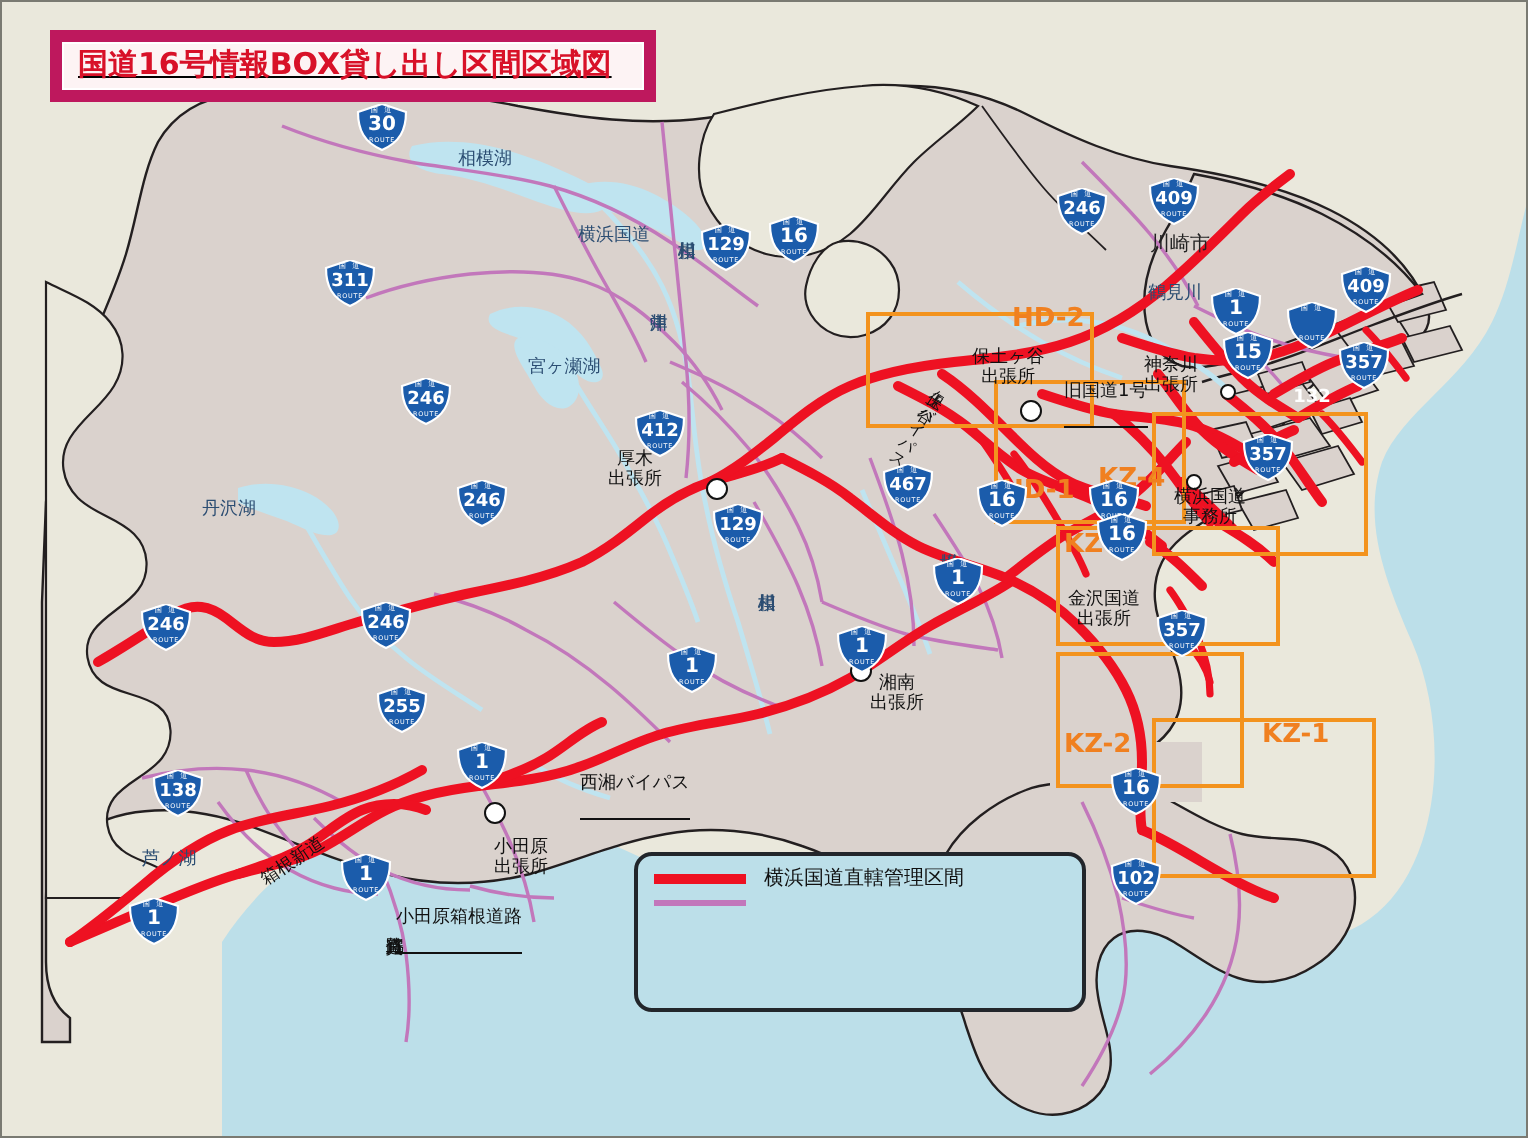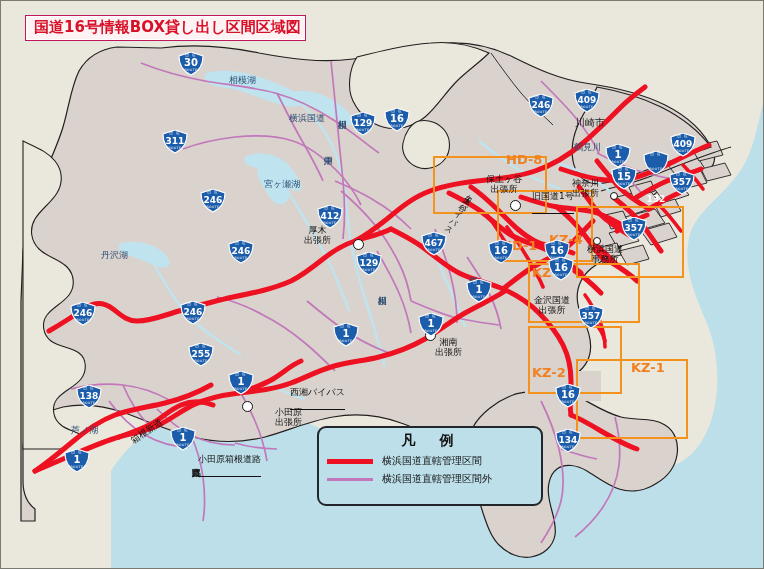--- a/index.html
+++ b/index.html
@@ -7,23 +7,24 @@
     position:relative;width:764px;height:569px;overflow:hidden;
     background:#eae8dc;
     font-family:"DejaVu Sans","Liberation Sans",sans-serif;
     border:1px solid #7a7a72;box-sizing:border-box;
   }
   #mapsvg{position:absolute;left:0;top:0;width:764px;height:569px;}
 
   
   #title-box{
     position:absolute;left:24px;top:14px;
-    border:1px solid #be185d;background:#fdf3f4;
-    padding:3px 4px 4px 8px;
+    border:6px solid #be185d;background:#fdf3f4;
+    padding:3px 16px 4px 8px;
     box-shadow:0 0 0 1px #ffffff inset;
+    text-decoration:underline;
   }
   #title-box .t{
     font-size:15px;color:#d81128;font-weight:bold;letter-spacing:0px;
     white-space:nowrap;line-height:1.1;
   }
 
   
   #legend{
     position:absolute;left:316px;top:425px;width:222px;height:76px;
     background:#bcdfe9;border:2px solid #22262b;border-radius:9px;
@@ -316,21 +317,21 @@
         <path d="M 490,52 C 500,66 510,80 520,92 C 530,104 542,114 552,124"></path>
       </g>
     </g>
     </svg>
 
   <div id="title-box">
     <div class="t">国道16号情報BOX貸し出し区間区域図</div>
   </div>
 
   <div class="obox" style="left:432px;top:155px;width:114px;height:58px;"></div>
-  <div class="mtext boxlabel" style="left:505px;top:152px;">HD-8</div>
+  <div class="mtext boxlabel" style="left:505px;top:152px;">HD-2</div>
 
   <div class="obox" style="left:496px;top:189px;width:96px;height:72px;"></div>
   <div class="mtext boxlabel" style="left:500px;top:238px;">HD-1</div>
 
   <div class="obox" style="left:575px;top:205px;width:108px;height:72px;"></div>
   <div class="mtext boxlabel" style="left:548px;top:232px;">KZ-4</div>
 
   <div class="obox" style="left:527px;top:262px;width:112px;height:60px;"></div>
   <div class="mtext boxlabel" style="left:531px;top:265px;">KZ-3</div>
 
@@ -384,21 +385,21 @@
 出張所</div>
   </div>
 
   <div class="odot" style="left:424px;top:329px;"></div>
   <div class="mtext office" style="left:434px;top:336px;">
     <div style="white-space:pre-line;">湘南
 出張所</div>
   </div>
 
   <div class="odot" style="left:241px;top:400px;"></div>
-  <div class="mtext office" style="left:246px;top:406px;margin-left:28px;">
+  <div class="mtext office" style="left:246px;top:418px;">
     <div style="white-space:pre-line;">小田原
 出張所</div>
   </div>
 
   <div class="mtext roadname ul" style="left:289px;top:386px;">西湘バイパス</div>
   <div class="mtext roadname" style="left:128px;top:436px;transform:rotate(-34deg);transform-origin:left top;">箱根新道</div>
   <div class="mtext roadname ul" style="left:197px;top:453px;">小田原箱根道路</div>
   <div class="mtext roadname vert" style="left:190px;top:460px;">真鶴道路</div>
   <div class="mtext roadname ul" style="left:531px;top:190px;">旧国道1号</div>
   <div class="mtext roadname vert" style="left:468px;top:188px;transform:rotate(33deg);transform-origin:left top;font-size:8px;">保土ヶ谷バイパス</div>
@@ -445,21 +446,21 @@
         <div class="sh-bot">ROUTE</div>
       </div>
       <div class="shield" style="left: 199px; top: 188px;">
         <svg width="26" height="24" viewBox="0 0 26 24" style="position:absolute;left:0;top:0;">
           <path d="M13 0 L25 4 C25 13 22 19 13 23 C4 19 1 13 1 4 Z" fill="#1b5cab" stroke="#ffffff" stroke-width="1.1"></path>
         </svg>
         <div class="sh-top">国 道</div>
         <div class="sh-num" style="font-size:9px;">246</div>
         <div class="sh-bot">ROUTE</div>
       </div>
-      <div class="shield" style="left: 420px; top: 231px;">
+      <div class="shield" style="left: 440px; top: 231px;">
         <svg width="26" height="24" viewBox="0 0 26 24" style="position:absolute;left:0;top:0;">
           <path d="M13 0 L25 4 C25 13 22 19 13 23 C4 19 1 13 1 4 Z" fill="#1b5cab" stroke="#ffffff" stroke-width="1.1"></path>
         </svg>
         <div class="sh-top">国 道</div>
         <div class="sh-num" style="font-size:9px;">467</div>
         <div class="sh-bot">ROUTE</div>
       </div>
       <div class="shield" style="left: 227px; top: 239px;">
         <svg width="26" height="24" viewBox="0 0 26 24" style="position:absolute;left:0;top:0;">
           <path d="M13 0 L25 4 C25 13 22 19 13 23 C4 19 1 13 1 4 Z" fill="#1b5cab" stroke="#ffffff" stroke-width="1.1"></path>
@@ -658,30 +659,28 @@
         </svg>
         <div class="sh-top">国 道</div>
         <div class="sh-num" style="">16</div>
         <div class="sh-bot">ROUTE</div>
       </div>
       <div class="shield" style="left: 554px; top: 428px;">
         <svg width="26" height="24" viewBox="0 0 26 24" style="position:absolute;left:0;top:0;">
           <path d="M13 0 L25 4 C25 13 22 19 13 23 C4 19 1 13 1 4 Z" fill="#1b5cab" stroke="#ffffff" stroke-width="1.1"></path>
         </svg>
         <div class="sh-top">国 道</div>
-        <div class="sh-num" style="font-size:9px;">134</div>
+        <div class="sh-num" style="font-size:9px;">102</div>
         <div class="sh-bot">ROUTE</div>
       </div>
     </div>
 
   <div id="legend">
-    <div class="lg-title">凡　例</div>
     <div class="lg-row">
       <span class="swatch red"></span>
       <span class="lg-label">横浜国道直轄管理区間</span>
     </div>
     <div class="lg-row">
       <span class="swatch pur"></span>
-      <span class="lg-label">横浜国道直轄管理区間外</span>
     </div>
   </div>
 
 </div>
 
 </body></html>

